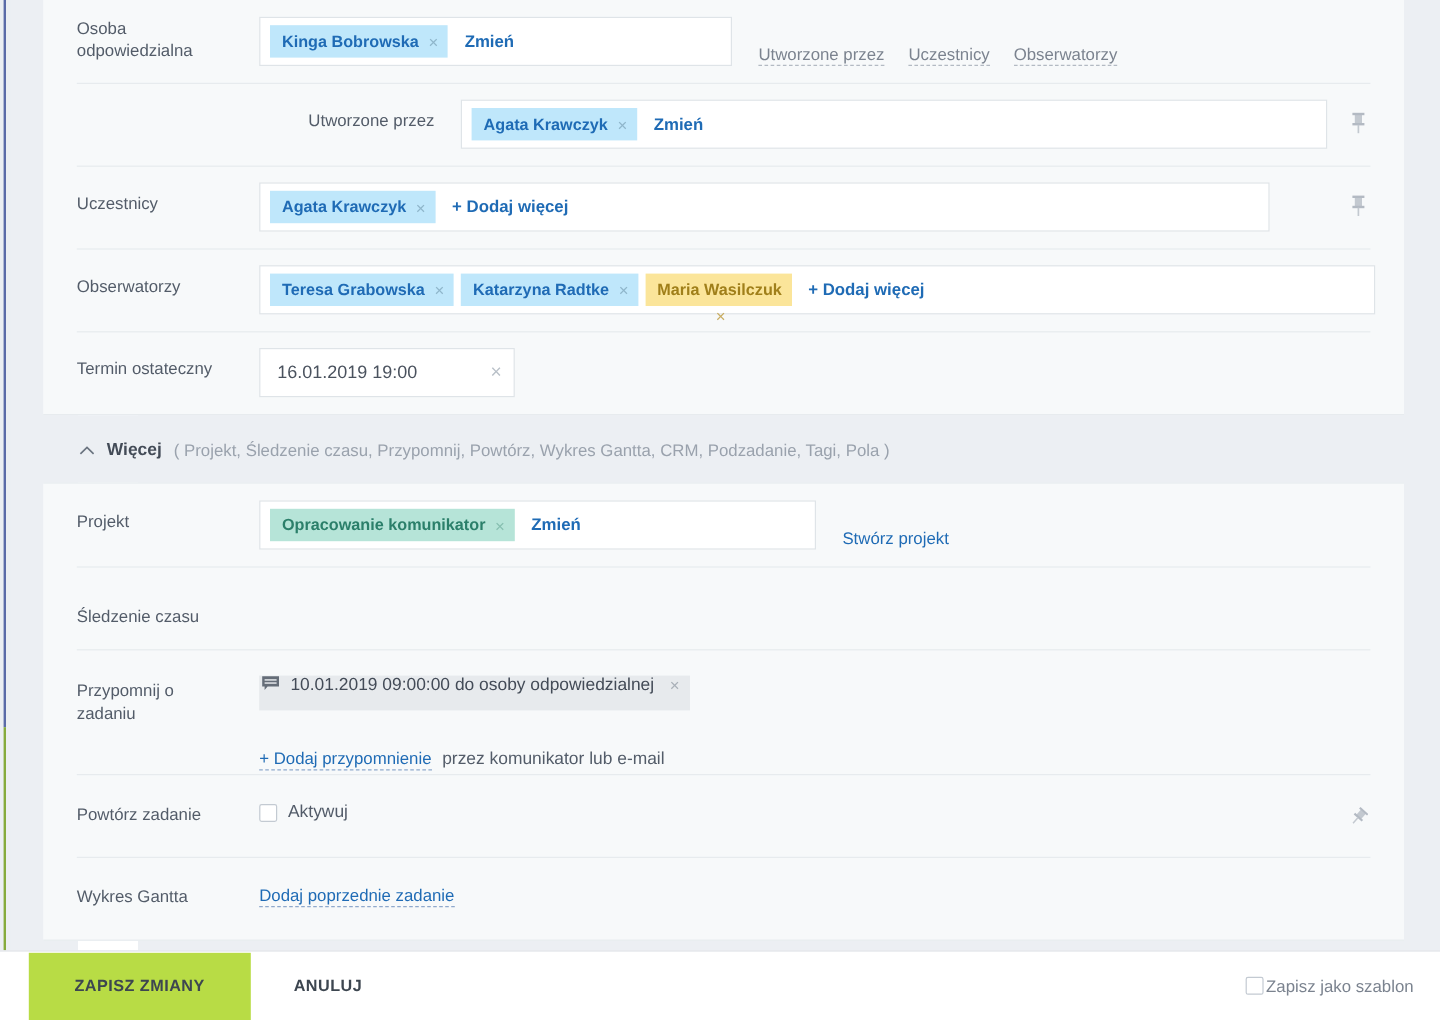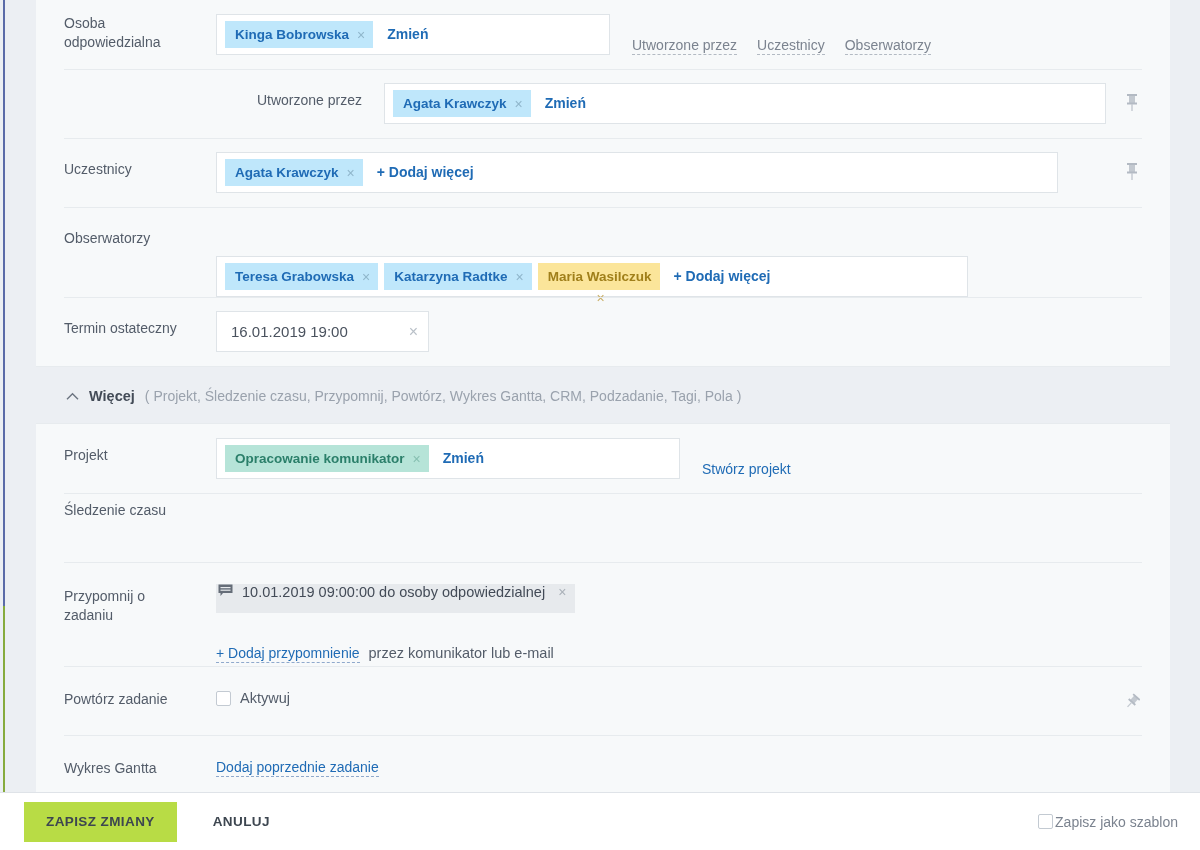--- a/index.html
+++ b/index.html
@@ -126,21 +126,21 @@
 
   
   .bottombar {
     position:absolute; left:0; top:792px; width:1200px; height:58px;
     background:#fff; border-top:1px solid #dfe3e8;
     display:flex; align-items:center;
   }
   .btn-save {
     margin-left:24px; background:#b8dc45; color:#3d4650;
     font-weight:bold; font-size:13.5px; letter-spacing:.4px;
-    height:40px; padding:0 22px; display:flex; align-items:center;
+    height:56px; padding:0 38px; display:flex; align-items:center;
     border:none; cursor:pointer; font-family:inherit;
   }
   .btn-cancel {
     margin-left:30px; background:none; border:none; cursor:pointer;
     color:#3d4650; font-weight:bold; font-size:13.5px; letter-spacing:.4px; font-family:inherit;
   }
   .tmpl { margin-left:auto; margin-right:22px; display:flex; align-items:center; gap:2px; }
   .tmpl-label { font-size:14px; color:#7b838f; }
 
   .shadow-top { position:absolute; left:0; top:792px; width:1200px; height:3px;
@@ -216,21 +216,21 @@
           <rect x="5" y="2" width="6" height="8" fill="#c3c9d0"></rect>
           <rect x="3" y="1" width="10" height="2" fill="#b3bac3"></rect>
           <rect x="3" y="9.5" width="10" height="2" fill="#b3bac3"></rect>
           <rect x="7.3" y="11" width="1.4" height="7" fill="#c3c9d0"></rect>
         </svg>
       </div>
 
       <div class="row">
         <div class="row-label">Obserwatorzy</div>
         <div class="row-body">
-          <div class="tokenfield" style="width:752px;margin-top:35px;">
+          <div class="tokenfield" style="width:930px;">
             <span class="token blue">
               <span>Teresa Grabowska</span>
               <span class="tok-x">×</span>
             </span>
             <span class="token blue">
               <span>Katarzyna Radtke</span>
               <span class="tok-x">×</span>
             </span>
             <span class="token yellow">
               <svg class="funnel" viewBox="0 0 12 12">
@@ -287,21 +287,21 @@
             </span>
             <span class="inline-link">Zmień</span>
           </div>
           <div class="side-links" style="padding-top:23px;">
             <span class="dlink-blue" style="border-bottom:none;">Stwórz projekt</span>
           </div>
         </div>
       </div>
 
       <div class="row">
-        <div class="row-label" style="padding-top:8px;">Śledzenie czasu</div>
+        <div class="row-label" style="padding-top:32px;">Śledzenie czasu</div>
       </div>
 
       <div class="row" style="min-height:104px;">
         <div class="row-label two-line" style="padding-top:25px;">
           <div>Przypomnij o</div>
           <div>zadaniu</div>
         </div>
         <div class="row-body" style="flex-direction:column;padding-top:22px;">
           <span class="chip">
             <svg class="bubble" viewBox="0 0 15 13">

